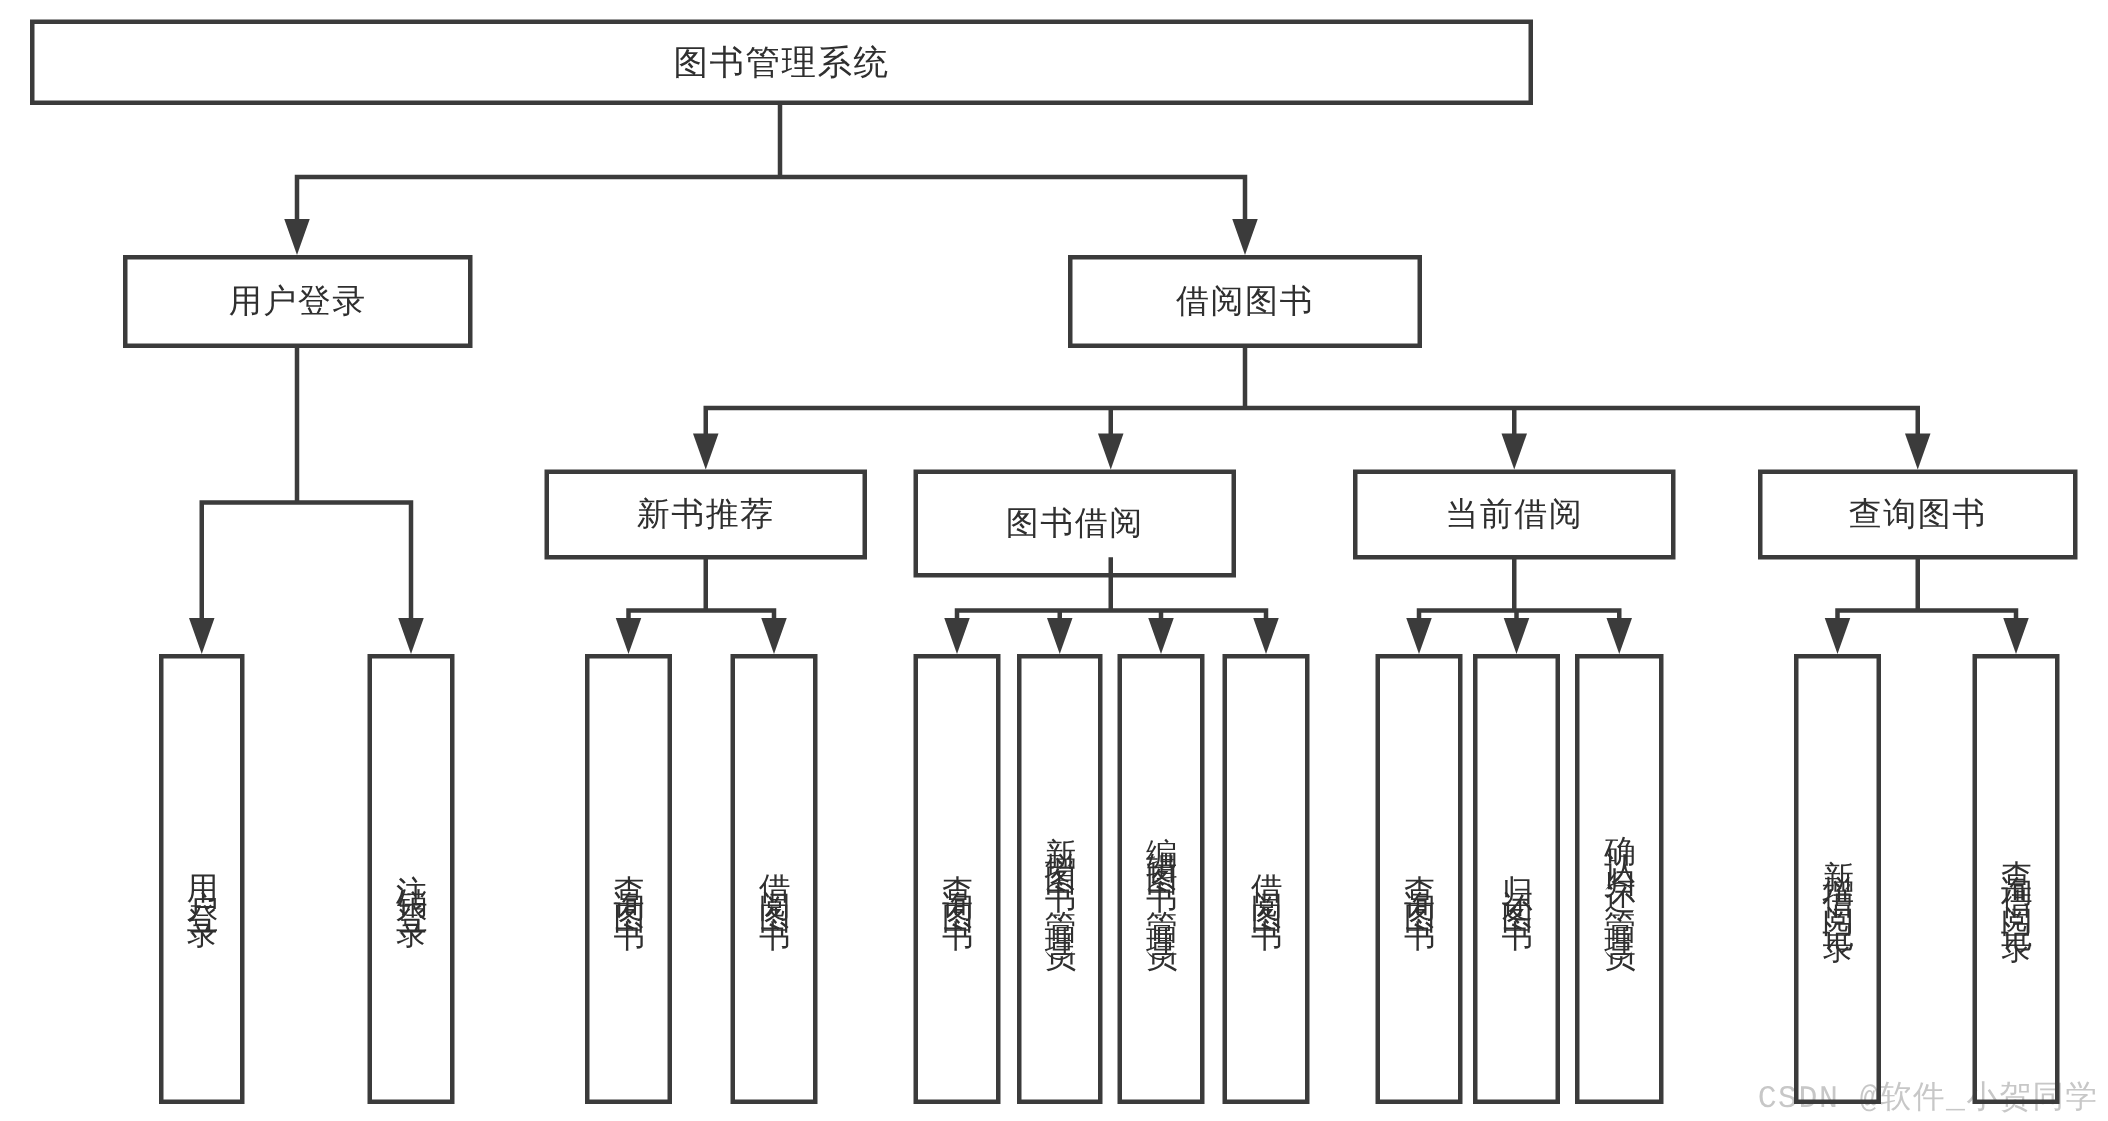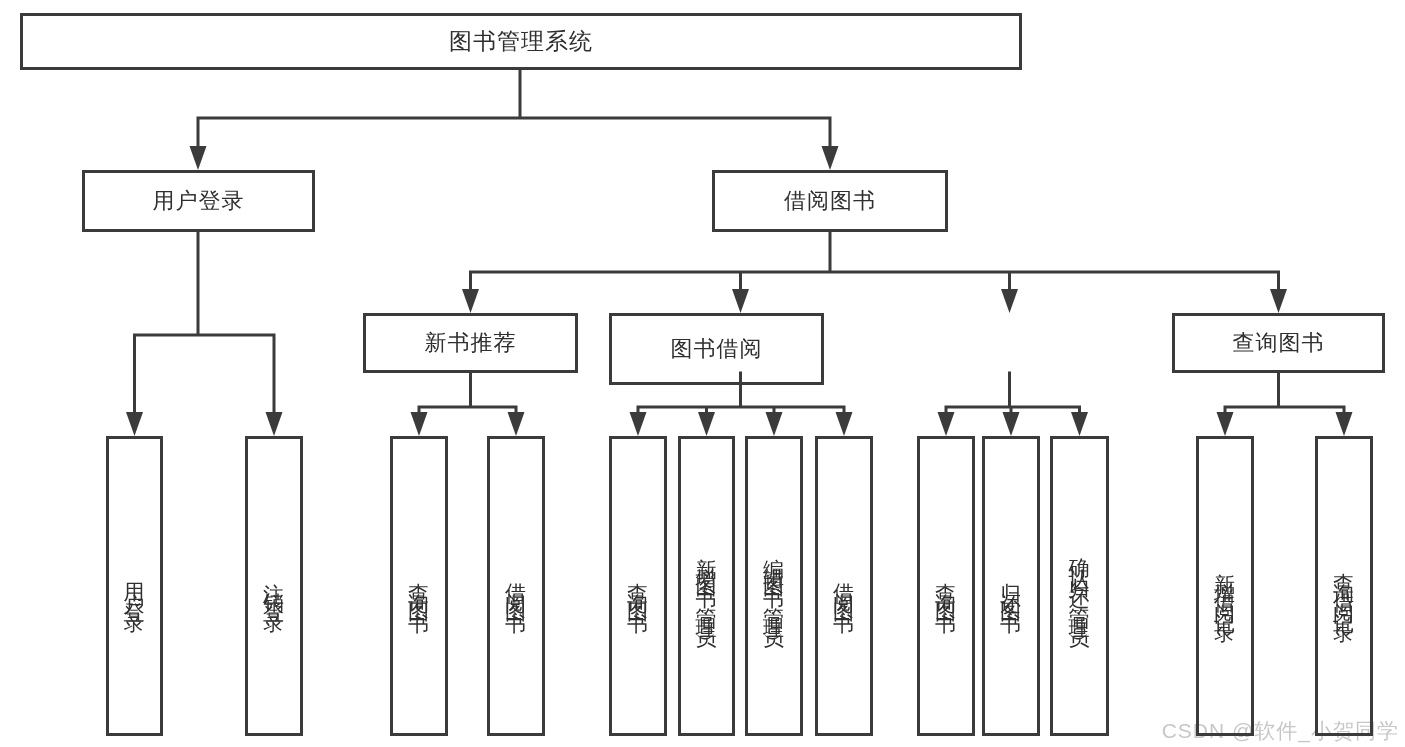--- a/index.html
+++ b/index.html
@@ -30,20 +30,21 @@
   .leaf span{letter-spacing:10px;line-height:1;}
   .watermark{
     position:absolute;
     right:6px;bottom:2px;
     font-size:21px;
     color:#c7c7c7;
     text-shadow:0 0 2px #ffffff;
     letter-spacing:1px;
     z-index:1;
     white-space:nowrap;
+    font-family:Liberation Mono, monospace;
   }
 </style>
 </head>
 <body>
 
 <div id="canvas">
 
   <svg id="connectors" width="1405" height="747" viewBox="0 0 1405 747">
     <g stroke="#3b3b3b" stroke-width="3" fill="none" stroke-linecap="square">
 
@@ -94,20 +95,23 @@
   <div class="box hbox" style="left:712px;top:170px;width:236px;height:62px">
     <span>借阅图书</span>
   </div>
 
   <div class="box hbox" style="left:363px;top:313px;width:215px;height:60px">
     <span>新书推荐</span>
   </div>
   <div class="box hbox" style="left:609px;top:313px;width:215px;height:72px">
     <span>图书借阅</span>
   </div>
+  <div class="box hbox" style="left:902px;top:313px;width:215px;height:60px">
+    <span>当前借阅</span>
+  </div>
   <div class="box hbox" style="left:1172px;top:313px;width:213px;height:60px">
     <span>查询图书</span>
   </div>
 
   <div class="box leaf" style="left:106px;top:436px;width:57px;height:300px">
     <span>用户登录</span>
   </div>
   <div class="box leaf" style="left:245px;top:436px;width:58px;height:300px">
     <span>注销登录</span>
   </div>

